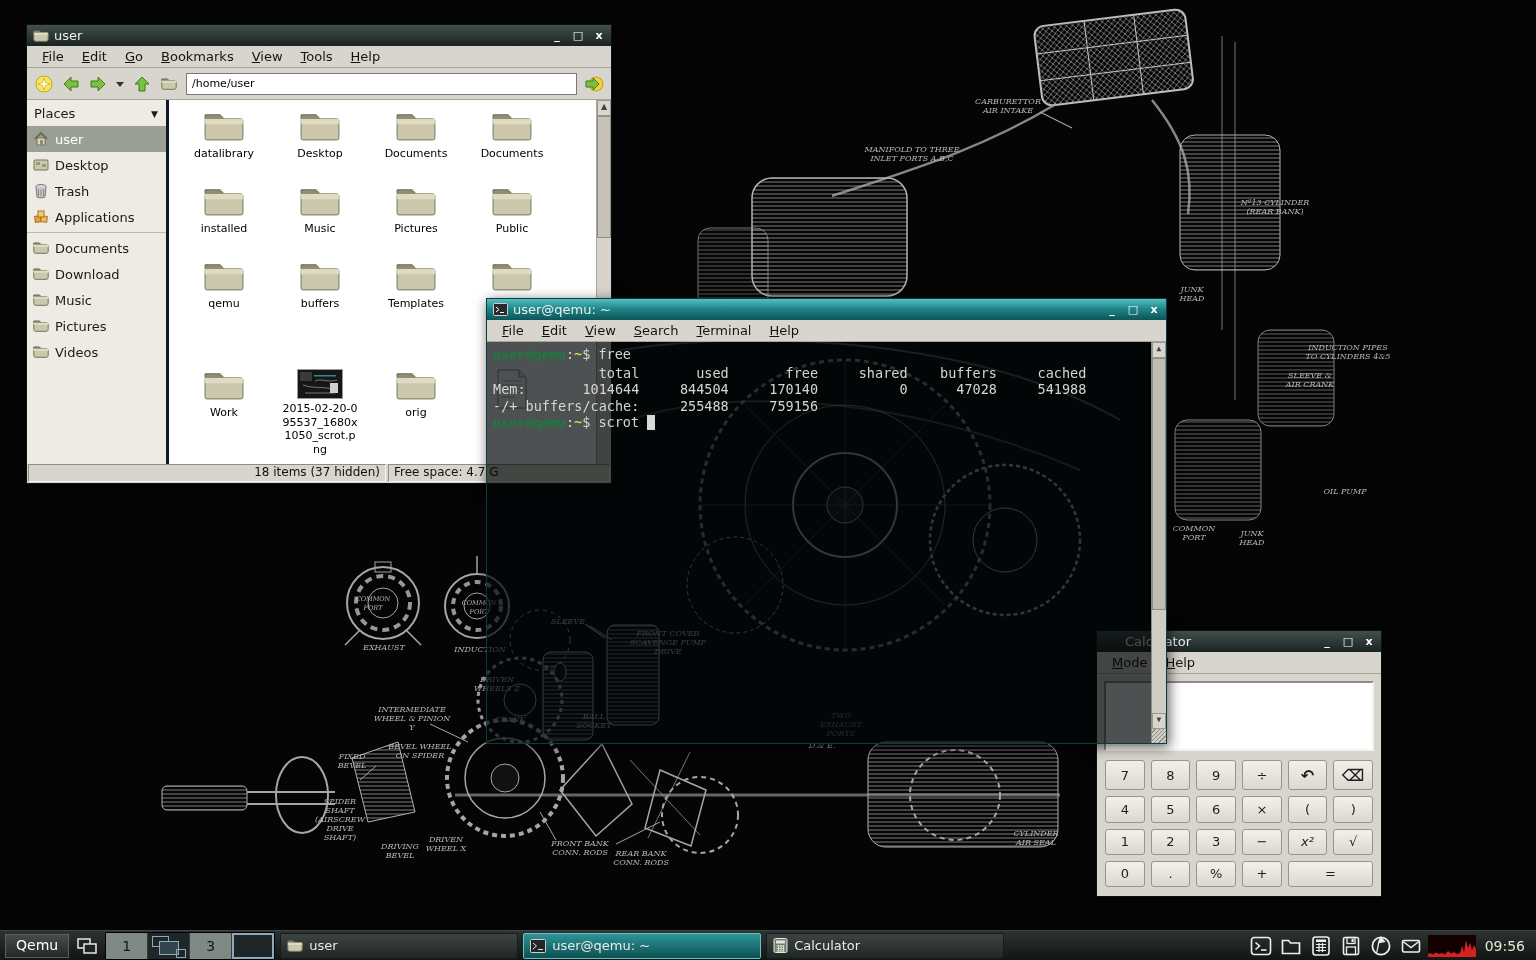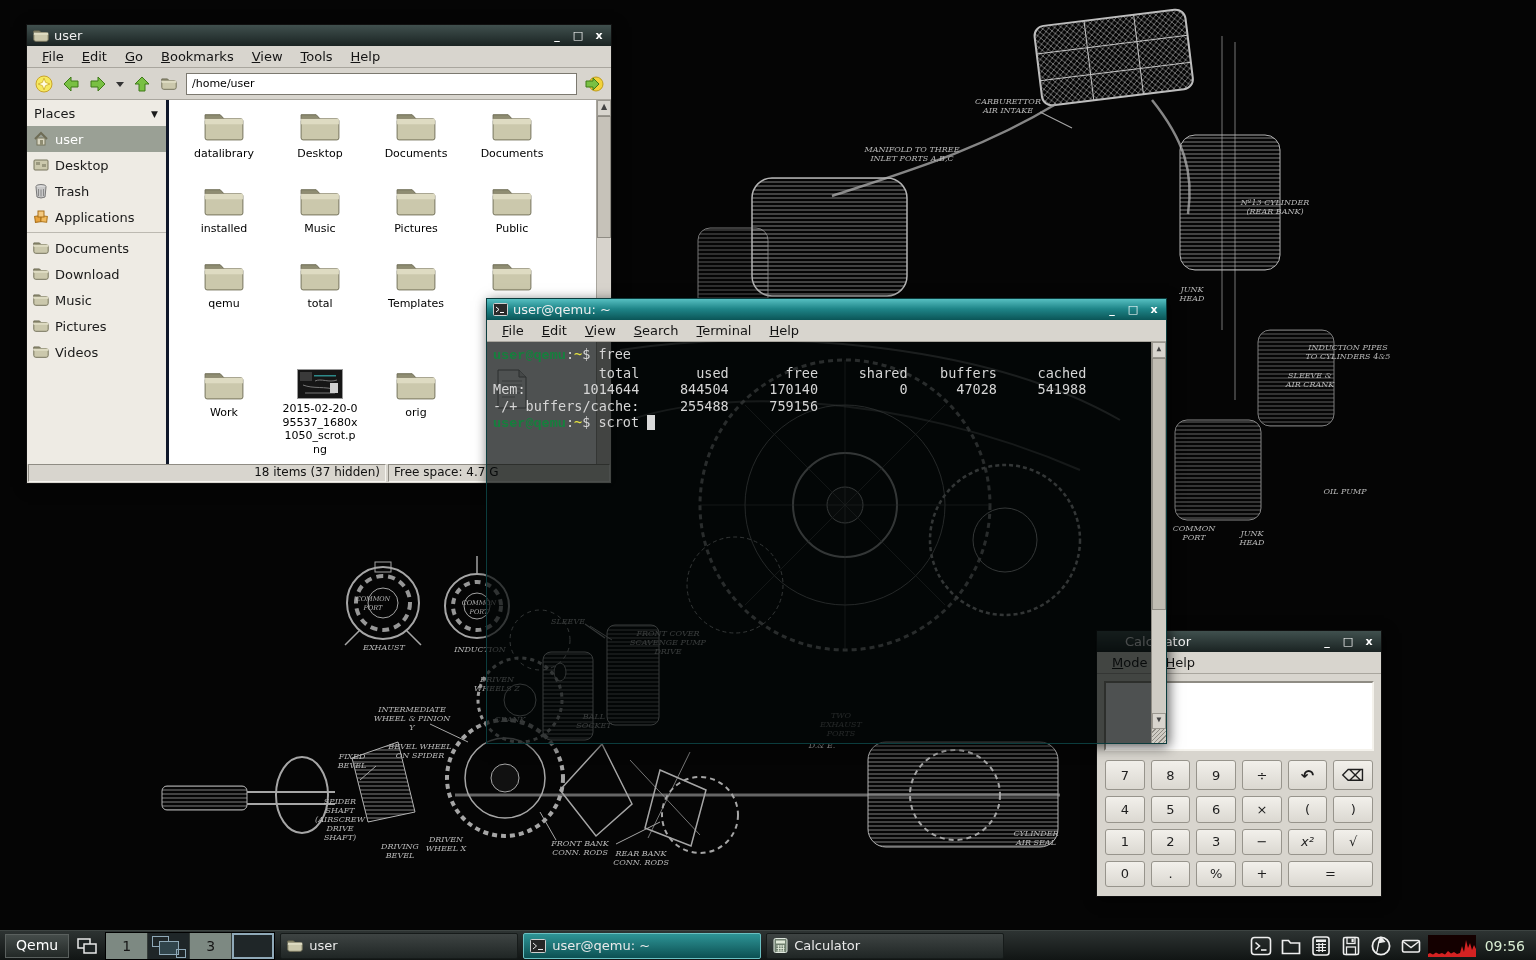--- a/index.html
+++ b/index.html
@@ -469,21 +469,21 @@
                   <span class="flabel">qemu</span>
           </div>
           <div class="fitem" style="min-height: 68px;">
             <span class="icn">
               <svg width="42" height="34" viewBox="0 0 42 34">
                 <path d="M2.1 9.520000000000001 v-4.760000000000001 h15.12 l3.78 4.08" fill="#8f8d72" stroke="#6e6c55"></path>
    <rect x="2.1" y="8.84" width="37.800000000000004" height="21.08" rx="2" fill="#cbc8ac" stroke="#76745c"></rect>
    <rect x="2.1" y="8.84" width="37.800000000000004" height="5.44" fill="#dedbc2"></rect>
               </svg>
             </span>
-                  <span class="flabel">total</span>
+                  <span class="flabel">buffers</span>
           </div>
           <div class="fitem" style="min-height: 68px;">
             <span class="icn">
               <svg width="42" height="34" viewBox="0 0 42 34">
                 <path d="M2.1 9.520000000000001 v-4.760000000000001 h15.12 l3.78 4.08" fill="#8f8d72" stroke="#6e6c55"></path>
    <rect x="2.1" y="8.84" width="37.800000000000004" height="21.08" rx="2" fill="#cbc8ac" stroke="#76745c"></rect>
    <rect x="2.1" y="8.84" width="37.800000000000004" height="5.44" fill="#dedbc2"></rect>
               </svg>
             </span>
                   <span class="flabel">Templates</span>

